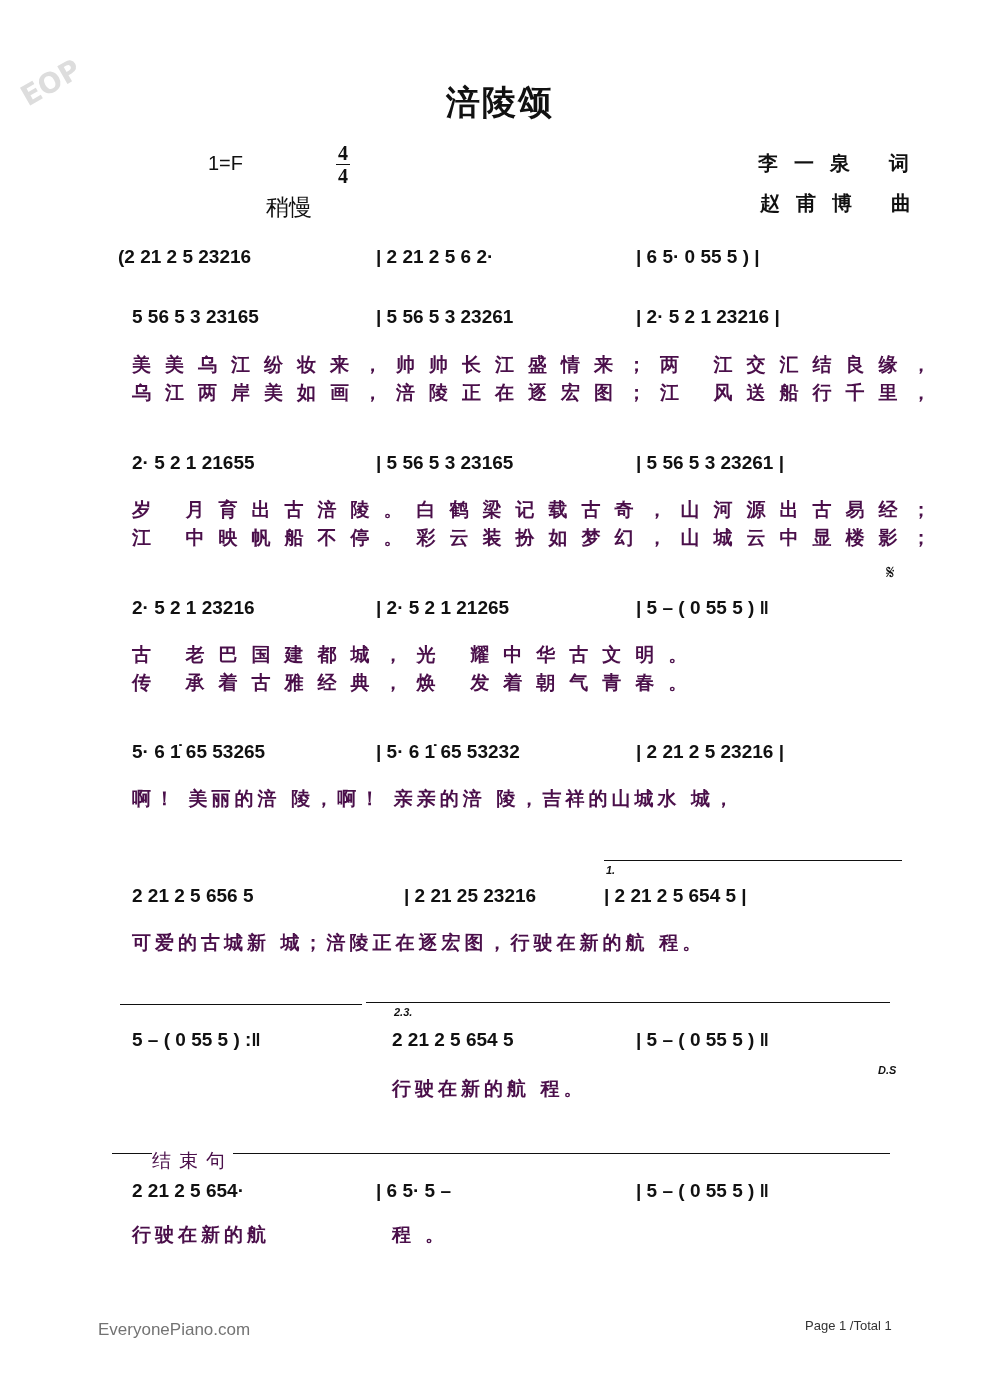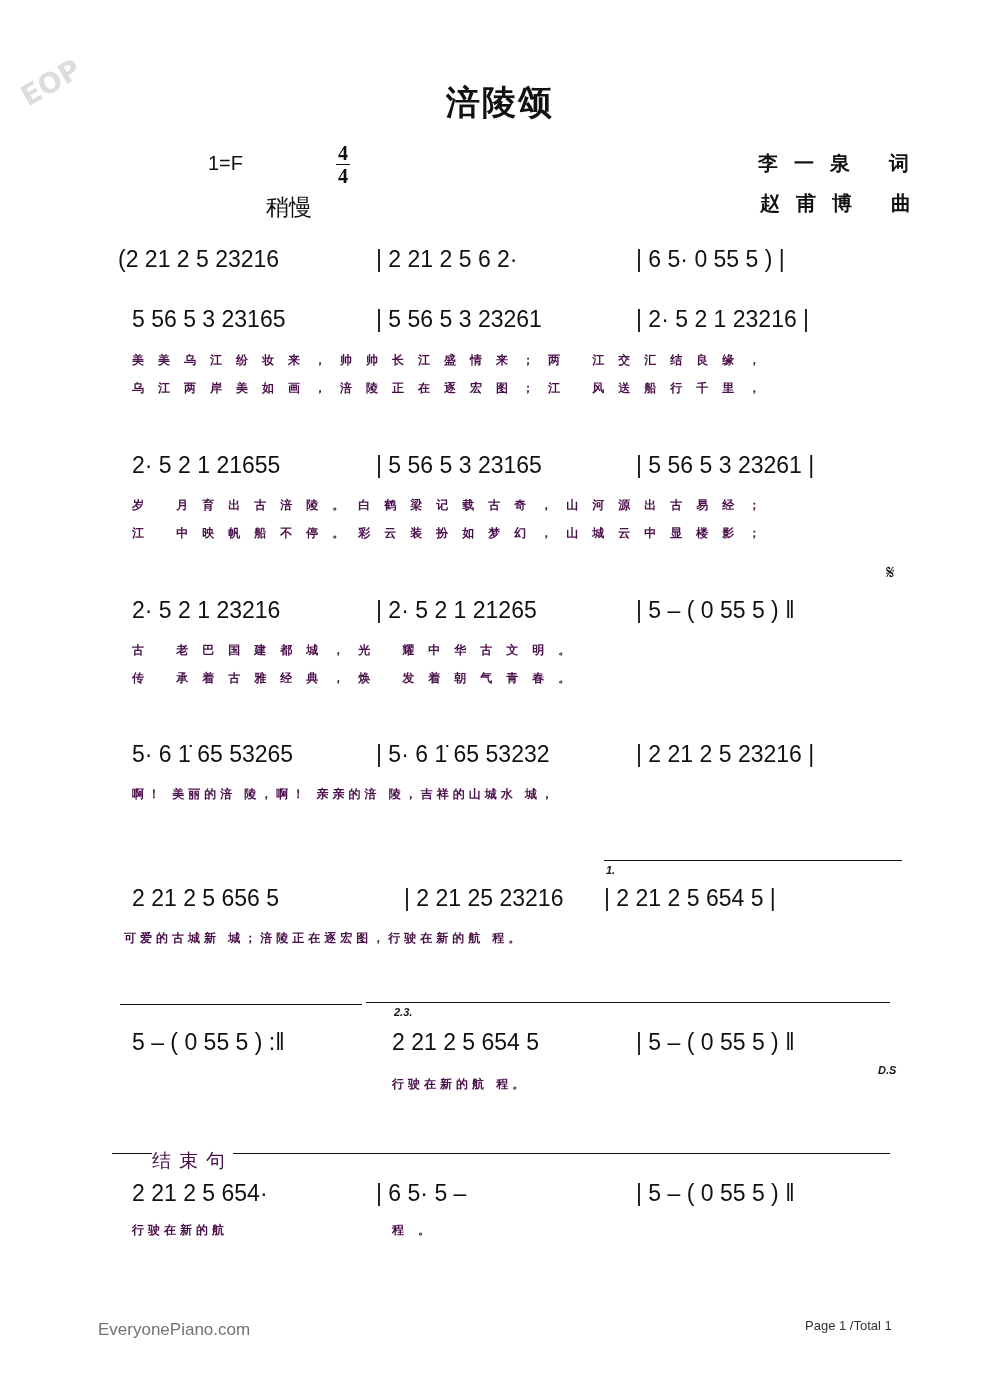--- a/index.html
+++ b/index.html
@@ -5,22 +5,22 @@
   html, body { margin:0; padding:0; background:#fff; }
   body { width:1000px; height:1374px; position:relative; overflow:hidden;
          font-family:"DejaVu Sans", sans-serif; color:#111; }
   .abs { position:absolute; }
   .title { left:0; width:1000px; top:80px; text-align:center; font-size:34px; font-weight:bold; letter-spacing:2px; }
   .key { left:208px; top:152px; font-size:20px; font-family:"Liberation Sans", sans-serif; }
   .tempo { left:266px; top:192px; font-size:23px; }
   .ts { left:334px; top:142px; width:18px; text-align:center; font-family:"Liberation Serif", serif; font-weight:bold; font-size:20px; line-height:22px; }
   .ts .line { border-top:1.5px solid #111; margin:0 2px; }
   .credit { font-size:20px; font-weight:bold; letter-spacing:16px; }
-  .lyr { color:#4a0f4a; font-size:12px; font-weight:bold; letter-spacing:14px; white-space:nowrap; }
-  .note { font-family:"Liberation Sans", sans-serif; font-weight:normal; font-size:23px; white-space:nowrap; }
+  .lyr { color:#4a0f4a; font-size:19px; font-weight:bold; letter-spacing:14px; white-space:nowrap; }
+  .note { font-family:"Liberation Sans", sans-serif; font-weight:bold; font-size:19px; white-space:nowrap; }
   .sect { font-size:19px; font-weight:normal; letter-spacing:8px; color:#4a0f4a; }
   .footer-l { left:98px; top:1320px; font-size:17px; color:#737373; font-family:"Liberation Sans", sans-serif; }
   .footer-r { left:805px; top:1318px; font-size:13px; color:#333; font-family:"Liberation Sans", sans-serif; }
   .small { font-size:11px; font-weight:bold; font-style:italic; font-family:"Liberation Sans", sans-serif; }
   .volta { border-top:1px solid #111; height:0; }
   .wm { left:30px; top:40px; width:150px; height:100px; color:#ddd; font-size:28px; font-weight:bold; transform:rotate(-30deg); }
 </style>
 </head>
 <body>
 
@@ -63,21 +63,21 @@
 <div class="abs note" style="left:132px;top:741px;">5· 6 1̇ 65 53265</div>
 <div class="abs note" style="left:376px;top:741px;">| 5· 6 1̇ 65 53232</div>
 <div class="abs note" style="left:636px;top:741px;">| 2 21 2 5 23216 |</div>
 <div class="abs lyr" style="left:132px;top:786px;letter-spacing:4px;">啊！ 美丽的涪 陵，啊！ 亲亲的涪 陵，吉祥的山城水 城，</div>
 
 <div class="abs volta" style="left:604px;top:860px;width:298px;"></div>
 <div class="abs small" style="left:606px;top:864px;">1.</div>
 <div class="abs note" style="left:132px;top:885px;">2 21 2 5 656 5</div>
 <div class="abs note" style="left:404px;top:885px;">| 2 21 25 23216</div>
 <div class="abs note" style="left:604px;top:885px;">| 2 21 2 5 654 5 |</div>
-<div class="abs lyr" style="left:124px;top:930px;letter-spacing:4px;">可爱的古城新 城；涪陵正在逐宏图，行驶在新的航 程。</div>
+<div class="abs lyr" style="left:132px;top:930px;letter-spacing:4px;">可爱的古城新 城；涪陵正在逐宏图，行驶在新的航 程。</div>
 
 <div class="abs volta" style="left:120px;top:1004px;width:242px;"></div>
 <div class="abs volta" style="left:366px;top:1002px;width:524px;"></div>
 <div class="abs small" style="left:370px;top:1006px;margin-left:24px;">2.3.</div>
 <div class="abs note" style="left:132px;top:1029px;">5 – ( 0 55 5 ) :‖</div>
 <div class="abs note" style="left:392px;top:1029px;">2 21 2 5 654 5</div>
 <div class="abs note" style="left:636px;top:1029px;">| 5 – ( 0 55 5 ) ‖</div>
 <div class="abs small" style="left:878px;top:1064px;">D.S</div>
 <div class="abs lyr" style="left:392px;top:1076px;letter-spacing:4px;">行驶在新的航 程。</div>
 

